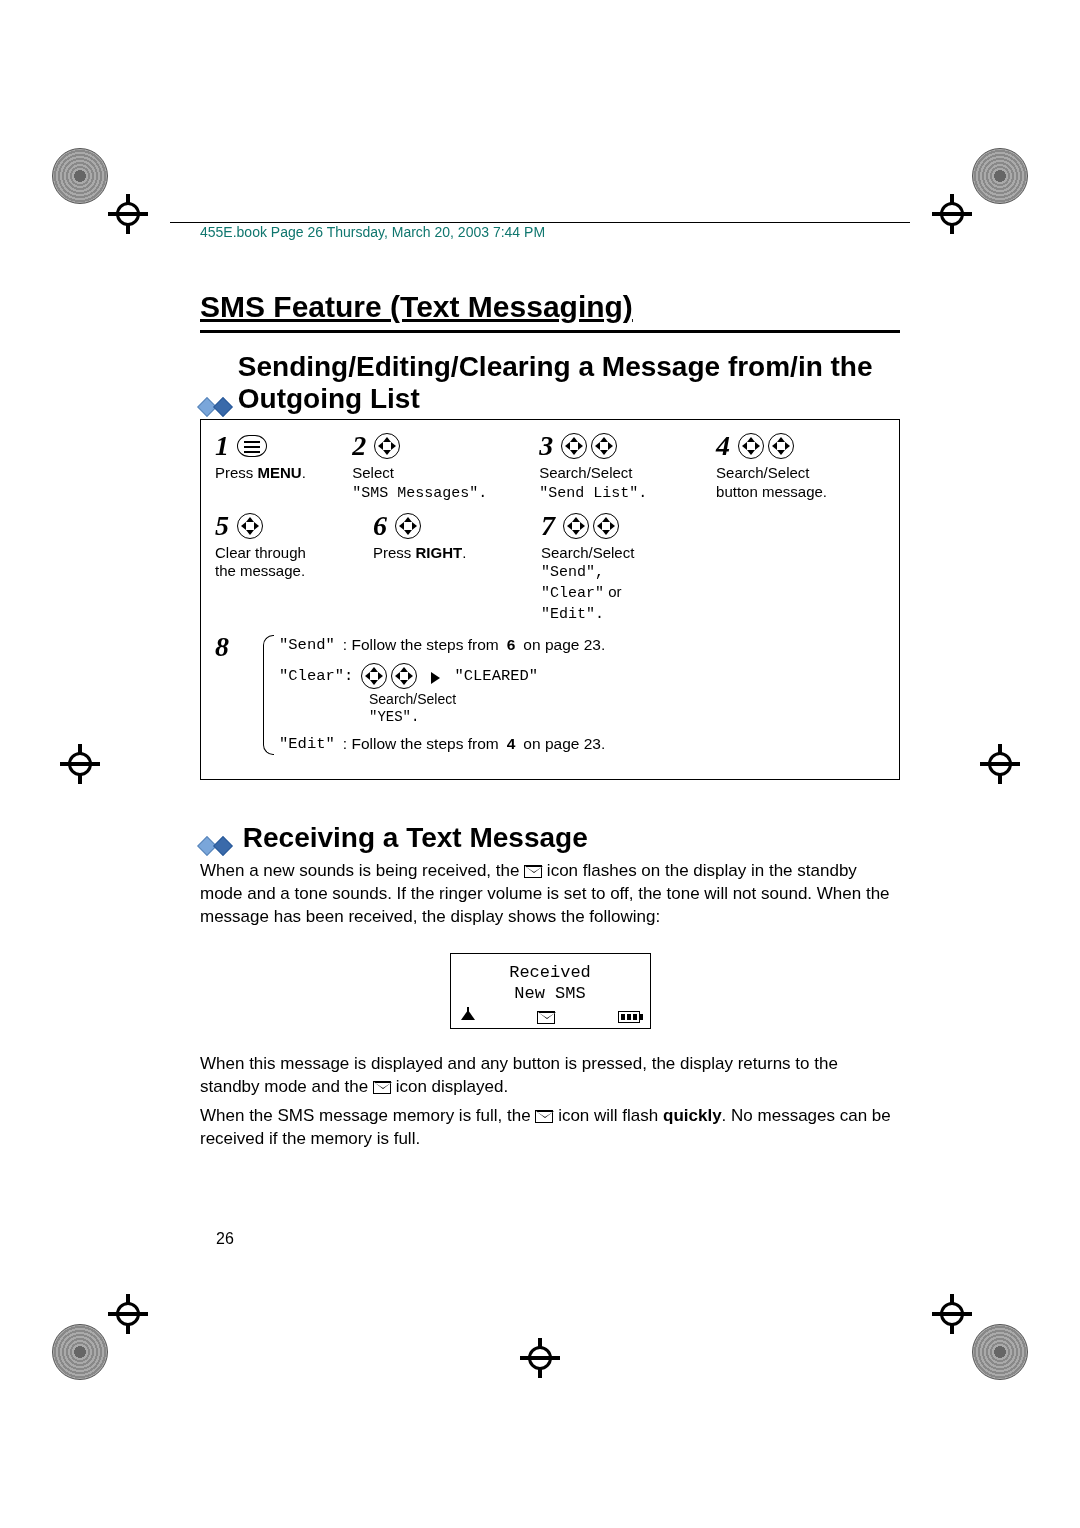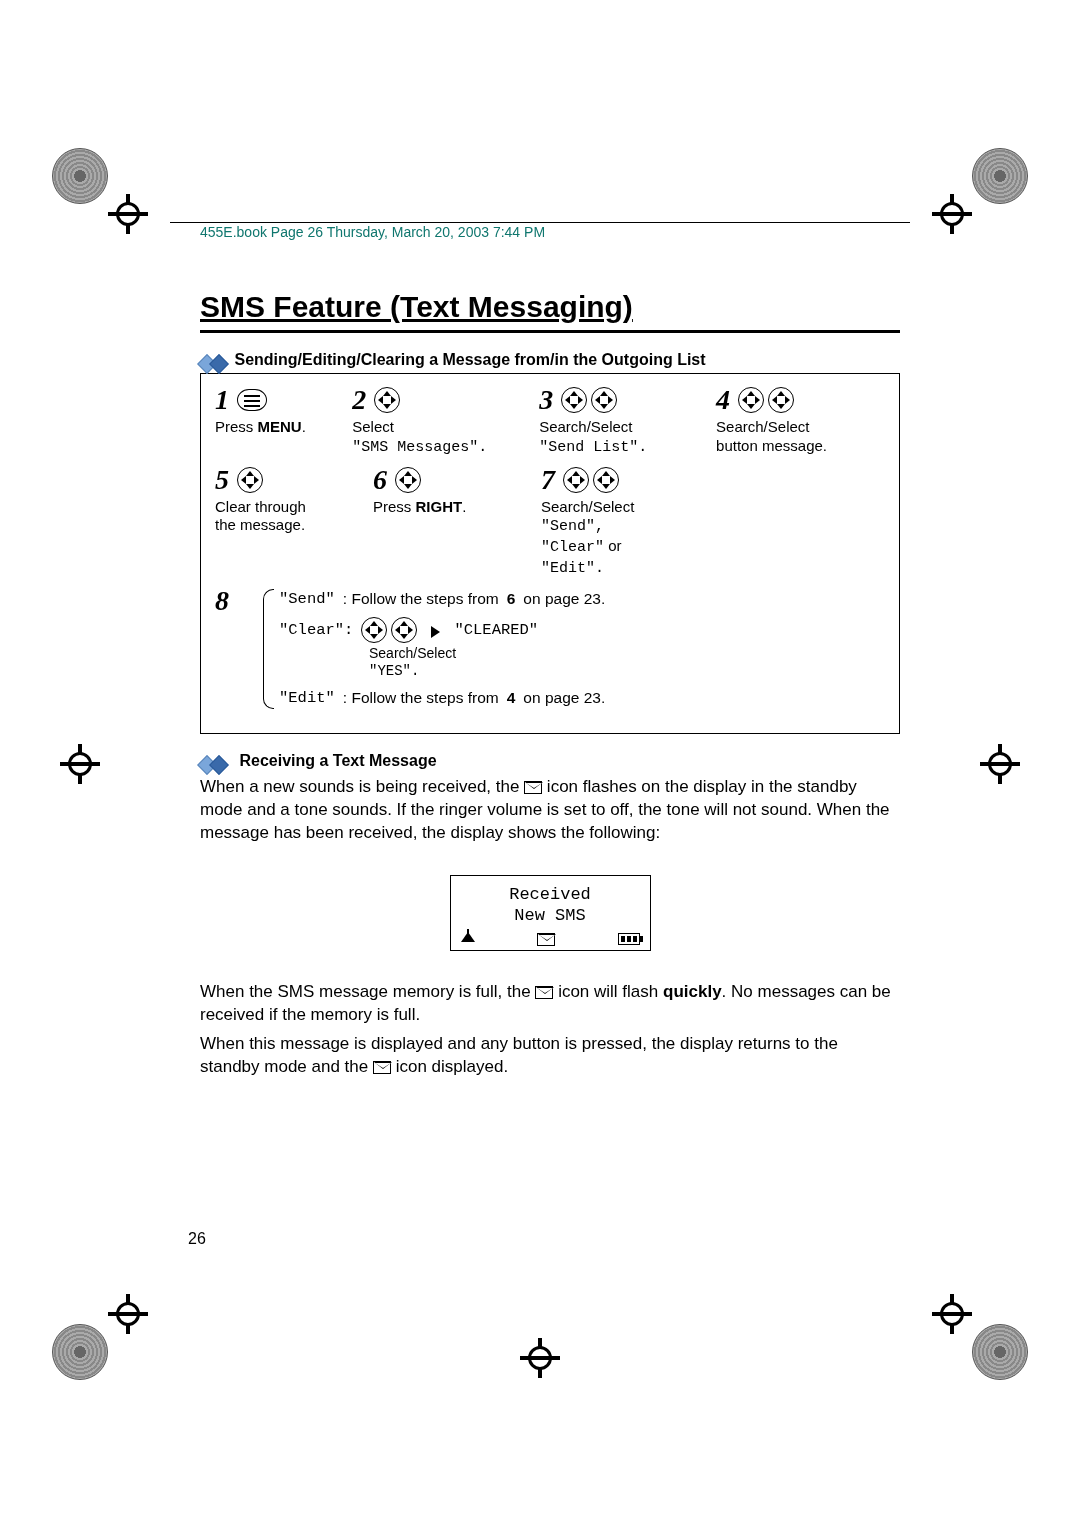--- a/index.html
+++ b/index.html
@@ -31,21 +31,21 @@
 
   
   .header-line { position:absolute; top: 222px; left: 170px; right: 170px; height: 0; border-top: 1px solid #000; }
   .header-text { position:absolute; top: 224px; left: 200px; font-size: 14px; color:#0f766e; }
 
   .content { position:absolute; top: 290px; left: 200px; width: 700px; }
 
   h1 { font-family: Arial, Helvetica, sans-serif; font-weight: bold; font-size: 30px; margin-bottom: 6px; text-decoration: underline; }
   .h1rule { height: 3px; background:#000; margin-bottom: 18px; }
 
-  h2 { font-size: 16px; font-weight: bold; margin-bottom: 4px; display:flex; align-items:flex-end; gap:8px; }
+  h2 { font-size: 28px; font-weight: bold; margin-bottom: 4px; display:flex; align-items:flex-end; gap:8px; }
   .diam { display:inline-block; width:14px; height:14px; transform: rotate(45deg); position:relative; top:6px; }
   .diam.d1 { background:#7aa6da; border:1px solid #5a86ba; margin-right:-6px; }
   .diam.d2 { background:#3a6aaa; border:1px solid #2a5a9a; }
   .h2text {}
 
   .intro { font-size: 17px; margin: 4px 0 10px 0; }
 
   .stepsbox { border: 1.5px solid #000; padding: 12px 14px 14px 14px; font-size: 16px; }
   .steprow { display:flex; align-items:flex-start; gap: 18px; margin-bottom: 8px; flex-wrap: nowrap; }
   .step { display:flex; flex-direction:column; align-items:flex-start; gap:4px; }
@@ -68,39 +68,39 @@
   .navs { display:inline-flex; gap:4px; }
 
   .arrow-rt { display:inline-block; width:0; height:0; border-top:6px solid transparent; border-bottom:6px solid transparent; border-left:9px solid #000; margin: 0 6px; position:relative; top:2px; }
 
   .substeps { margin-left: 44px; font-size: 15.5px; line-height: 1.6; }
   .substeps .line { display:flex; align-items:center; gap:8px; flex-wrap:wrap; }
   .subcap { font-size: 14px; text-align:center; line-height:1.2; }
   .brace { position:relative; padding-left: 22px; }
   .brace::before { content:""; position:absolute; left:6px; top:2px; bottom:2px; width:10px; border:1.5px solid #000; border-right:none; border-radius: 10px 0 0 10px; }
 
-  .h2gap { margin-top: 18px; gap: 13px; }
+  .h2gap { margin-top: 42px; gap: 13px; }
 
   .para { font-size: 17px; line-height: 1.35; margin-top: 6px; }
   .mailicon { display:inline-block; width:18px; height:13px; border:1.5px solid #000; position:relative; vertical-align:middle; }
   .mailicon::before { content:""; position:absolute; left:0; right:0; top:0; height:0; border-left:9px solid transparent; border-right:9px solid transparent; border-top:7px solid #000; }
   .mailicon::after { content:""; position:absolute; left:1px; right:1px; top:1px; height:0; border-left:8px solid transparent; border-right:8px solid transparent; border-top:5px solid #fff; }
 
-  .lcd { width: 201px; margin: 30px auto; border:1.5px solid #000; padding: 8px 6px 4px 6px; text-align:center; }
+  .lcd { width: 201px; margin: 24px auto; border:1.5px solid #000; padding: 8px 6px 4px 6px; text-align:center; }
   .lcd .lcdtext { font-family: "Courier New", monospace; font-size: 17px; line-height:1.25; }
   .lcd .statusrow { display:flex; justify-content:space-between; align-items:center; padding: 2px 4px 0 4px; margin-top:4px; }
   .antenna { width:14px; height:14px; position:relative; }
   .antenna::before { content:""; position:absolute; left:0; top:0; width:0; height:0; border-left:7px solid transparent; border-right:7px solid transparent; border-bottom:10px solid #000; }
   .antenna::after { content:""; position:absolute; left:6px; top:-3px; width:2px; height:6px; background:#000; }
   .batt { width:22px; height:12px; border:1.5px solid #000; position:relative; }
   .batt::after { content:""; position:absolute; right:-4px; top:2px; width:3px; height:6px; background:#000; }
   .batt .cells { position:absolute; left:2px; top:2px; bottom:2px; right:2px; display:flex; gap:2px; }
   .batt .cells span { flex:1; background:#000; }
 
-  .pagenum { position:absolute; left: 188px; bottom: 280px; font-size: 16px; }
+  .pagenum { position:absolute; left: 216px; bottom: 280px; font-size: 16px; }
 
   b { font-weight: bold; }
 </style>
 </head>
 <body>
 
 <div class="page">
 
   <div class="regmark reg-tl"></div>
   <div class="regmark reg-tr"></div>
@@ -327,22 +327,22 @@
             <span class="cells">
               <span></span>
               <span></span>
               <span></span>
             </span>
           </span>
       </div>
     </div>
 
     <p class="para">
+      <span>When this message is displayed and any button is pressed, the display returns to the standby mode and the </span><span class="mailicon"></span><span> icon displayed.</span>
+    </p>
+    <p class="para">
       <span>When the SMS message memory is full, the </span><span class="mailicon"></span><span> icon will flash </span><b>quickly</b><span>. No messages can be received if the memory is full.</span>
     </p>
-    <p class="para">
-      <span>When this message is displayed and any button is pressed, the display returns to the standby mode and the </span><span class="mailicon"></span><span> icon displayed.</span>
-    </p>
 
   </div>
 
   <div class="pagenum">26</div>
 </div>
 
 </body></html>

